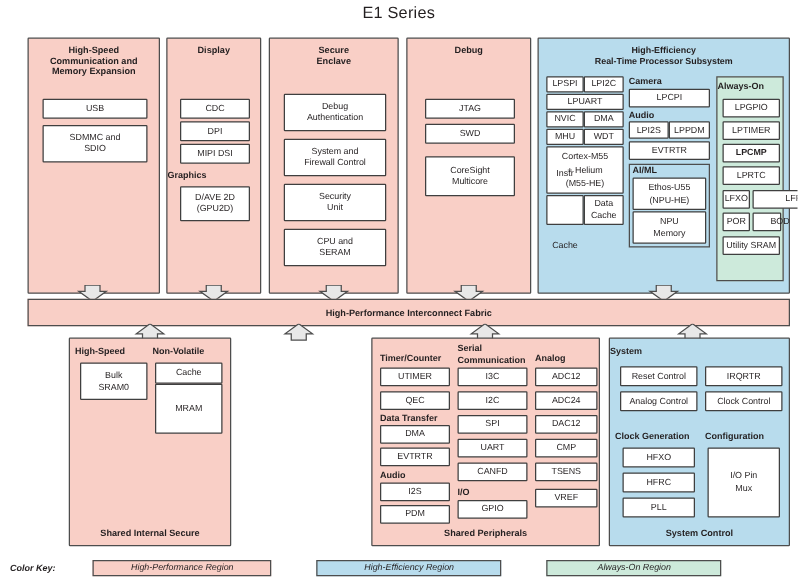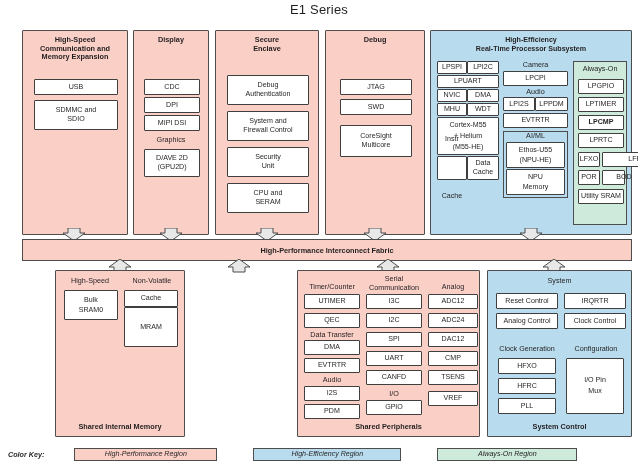--- a/index.html
+++ b/index.html
@@ -44,21 +44,21 @@
     box-sizing:border-box;
     background:#ffffff;
     border:1px solid #3f3f3f;
     display:flex;align-items:center;justify-content:center;
     text-align:center;
     font-size:7.1px;line-height:8.4px;
     border-radius:1px;
   }
   .box.two{line-height:9.2px;}
   .sub-head{
-    text-align:center;font-weight:normal;font-size:7.2px;line-height:8.6px;
+    font-weight:bold;font-size:7.2px;line-height:8.6px;
   }
 
   .row{display:flex;}
   .col{display:flex;flex-direction:column;}
 
   
   #fabric{
     position:absolute;left:22px;top:239px;width:610px;height:22px;
     box-sizing:border-box;background:#f9cfc6;border:1.1px solid #4d4d4d;
     display:flex;align-items:center;justify-content:center;
@@ -245,21 +245,21 @@
     <div class="sub-head" style="position:absolute;left:4px;top:6px;width:60px;">High-Speed</div>
     <div class="sub-head" style="position:absolute;left:66px;top:6px;width:60px;">Non-Volatile</div>
 
     <div class="box col" style="position:absolute;left:8px;top:19px;width:54px;height:30px;line-height:10px;">
       <div>Bulk</div>
       <div>SRAM0</div>
     </div>
     <div class="box" style="position:absolute;left:68px;top:19px;width:54px;height:17px;">Cache</div>
     <div class="box" style="position:absolute;left:68px;top:36px;width:54px;height:40px;">MRAM</div>
 
-    <div class="panel-footer">Shared Internal Memory</div>
+    <div class="panel-footer">Shared Internal Secure</div>
   </div>
 
 
   <div class="panel pink" style="left:297px;top:270px;width:183px;height:167px;">
 
     <div style="position:absolute;left:6px;top:12px;width:56px;">
       <div class="sub-head">Timer/Counter</div>
       <div class="box" style="width:56px;height:15px;margin-top:2px;">UTIMER</div>
       <div class="box" style="width:56px;height:15px;margin-top:4px;">QEC</div>
       <div class="sub-head" style="margin-top:3px;">Data Transfer</div>

